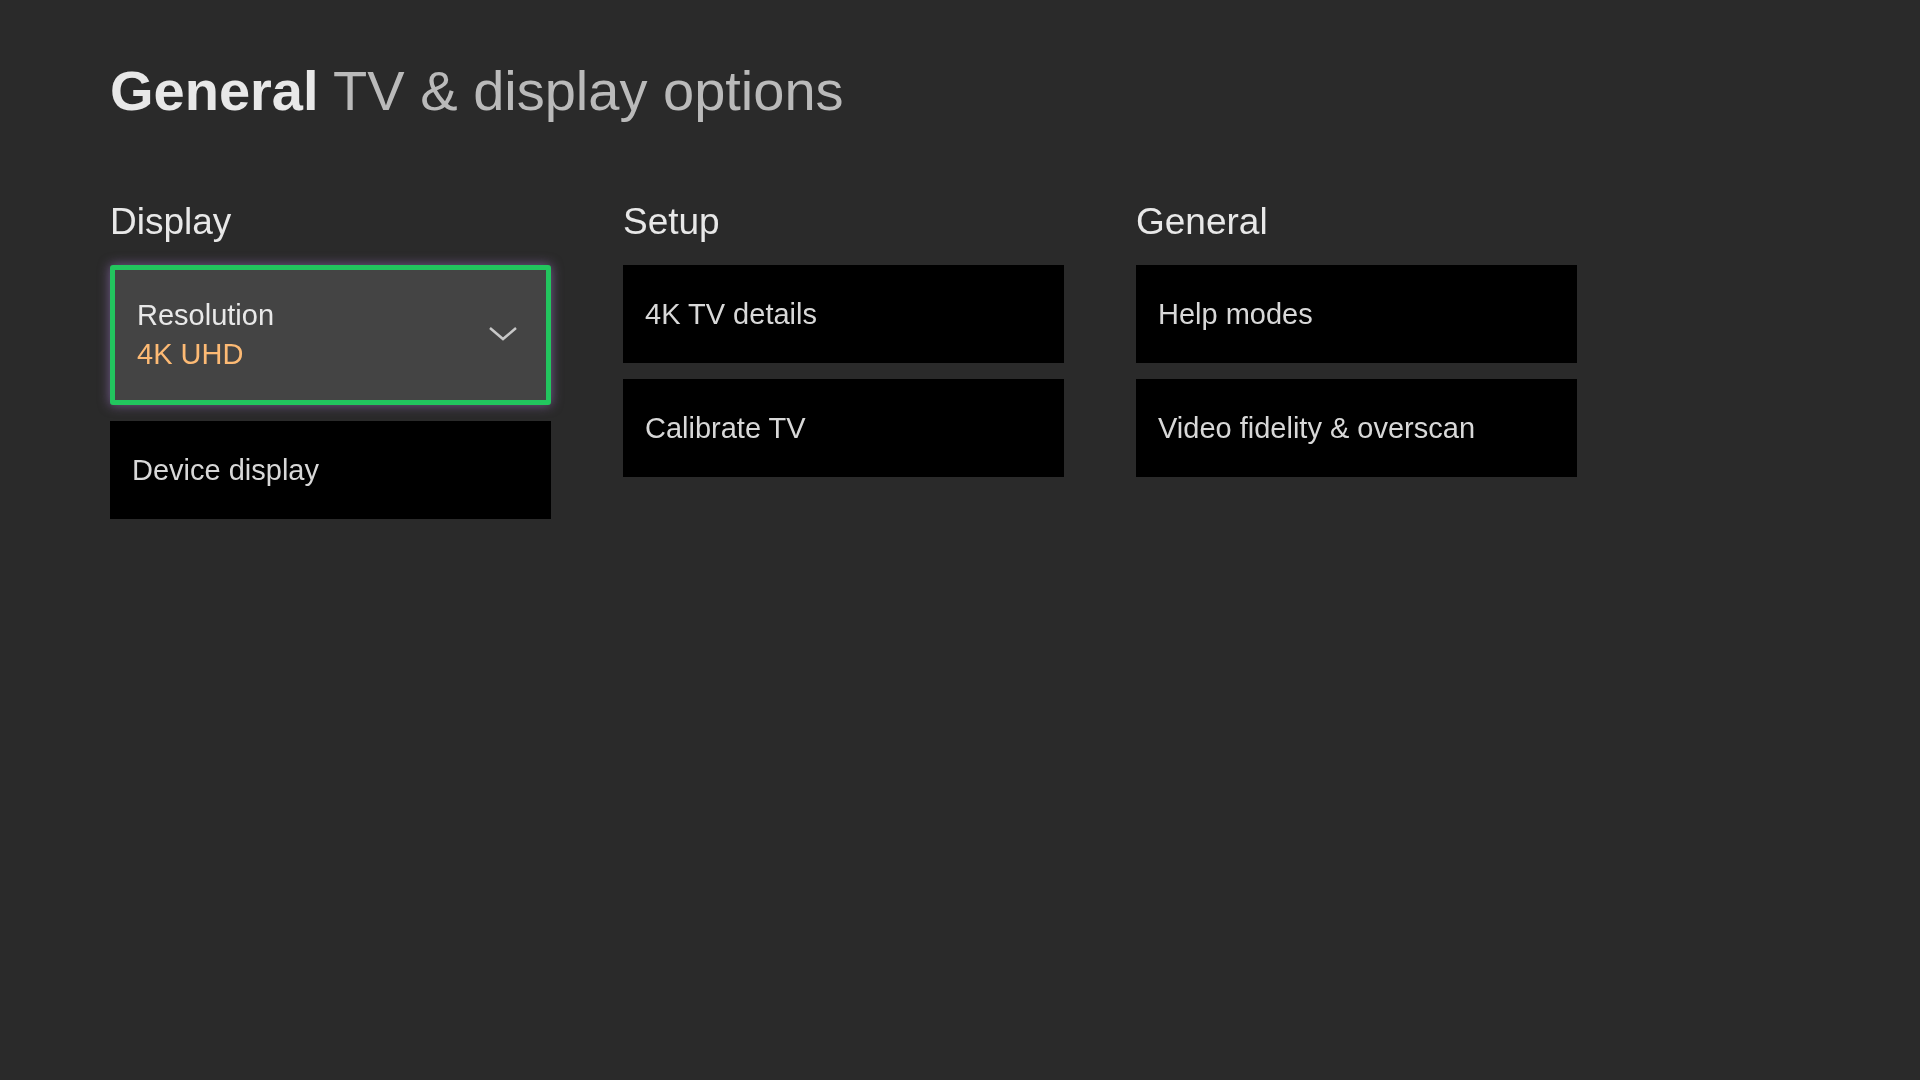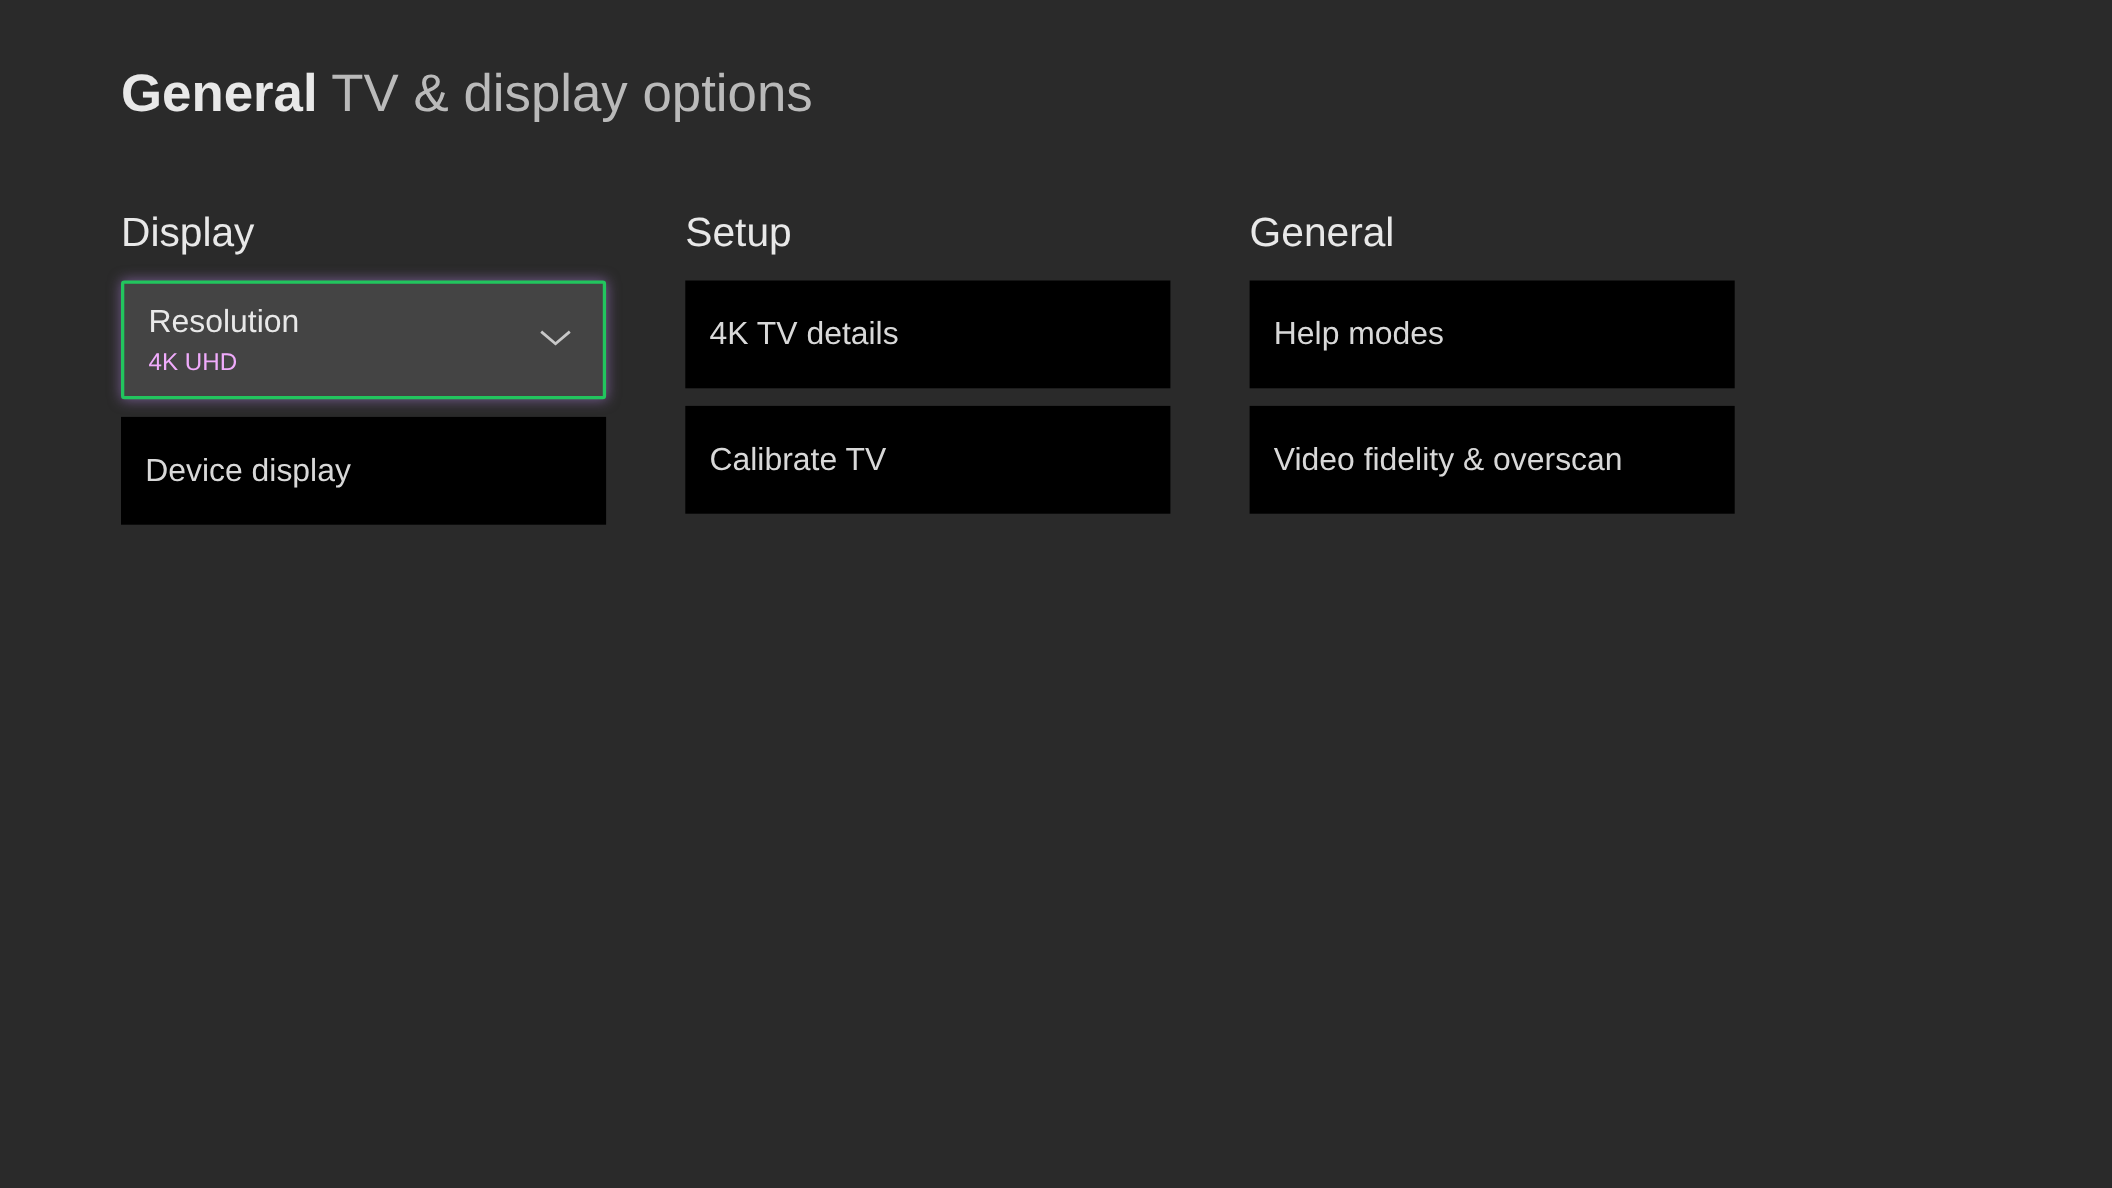--- a/index.html
+++ b/index.html
@@ -15,21 +15,21 @@
       font-family: "Segoe UI", Arial, sans-serif;
       color: #e0e0e0;
       overflow: hidden;
     }
     
     .header {
       padding: 58px 0 0 110px;
     }
     
     .header-title {
-      font-size: 48px;
+      font-size: 56px;
       font-weight: 400;
     }
     
     .header-bold {
       font-weight: 700;
       color: #e8e8e8;
     }
     
     .header-light {
       font-weight: 300;
@@ -64,40 +64,40 @@
     }
     
     .card-label {
       font-size: 29px;
       font-weight: 400;
       color: #d8d8d8;
     }
     
     .card-selected {
       background-color: #444444;
-      border: 3px solid #22c55e;
+      border: 5px solid #22c55e;
       border-radius: 3px;
       box-shadow: 0 0 12px rgba(168, 125, 212, 0.6);
-      height: 108px;
+      height: 140px;
       padding: 0 22px;
       display: flex;
       flex-direction: column;
       justify-content: center;
       align-items: flex-start;
     }
     
     .card-selected .card-label {
       color: #e8e8e8;
       margin-bottom: 6px;
     }
     
     .card-value {
-      font-size: 22px;
+      font-size: 29px;
       font-weight: 400;
-      color: #f0abfc;
+      color: #fdba74;
     }
     
     .chevron-container {
       position: absolute;
       right: 28px;
       top: 50%;
       transform: translateY(-50%);
     }
     
     .chevron-svg {

